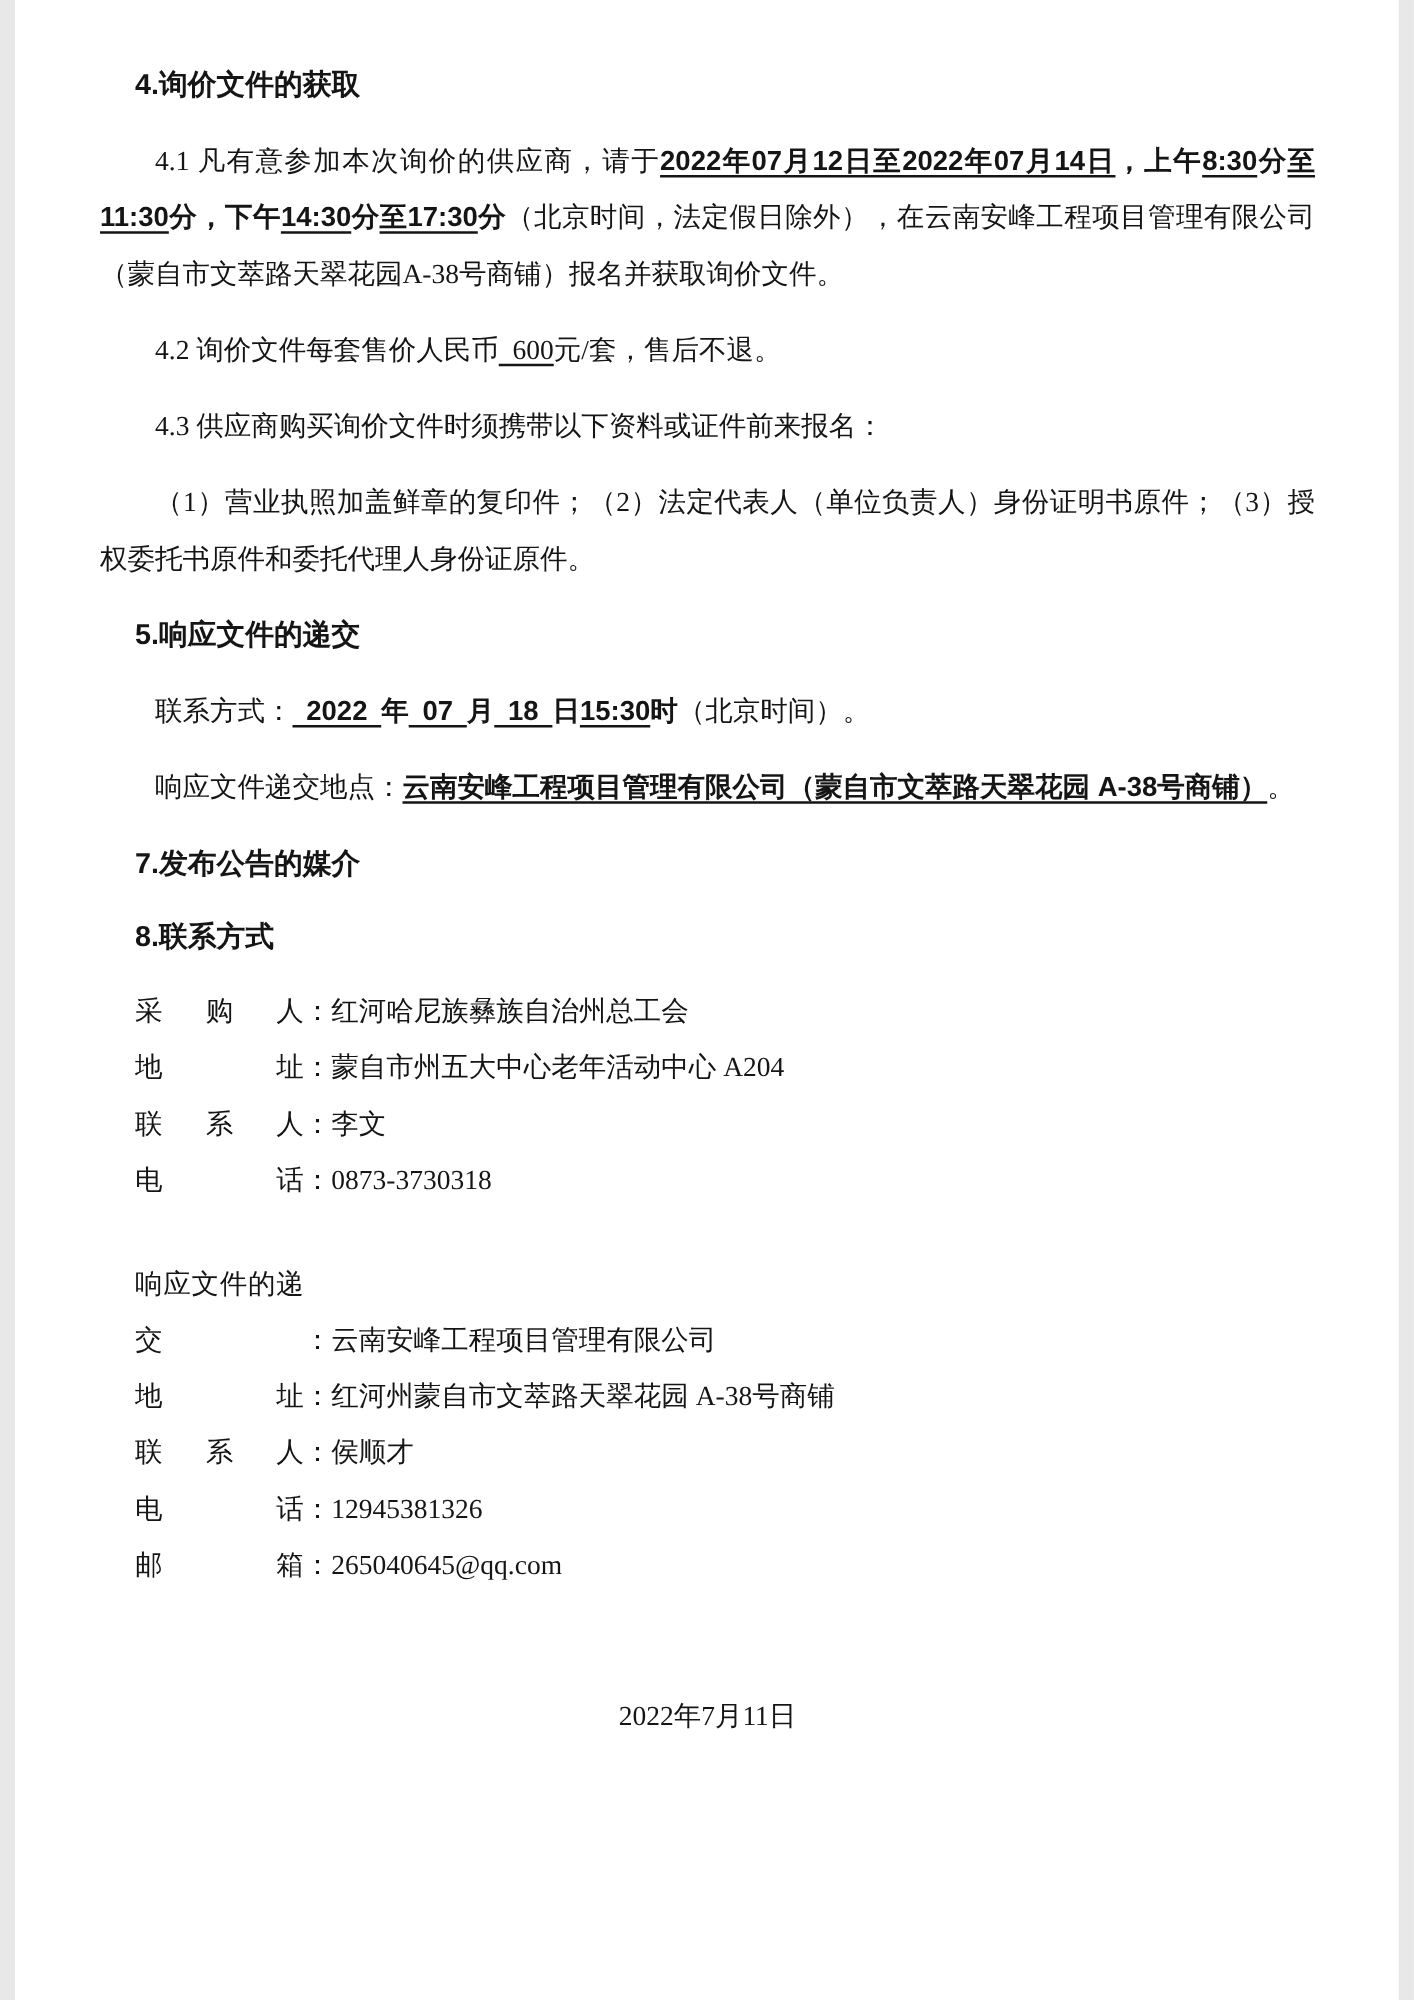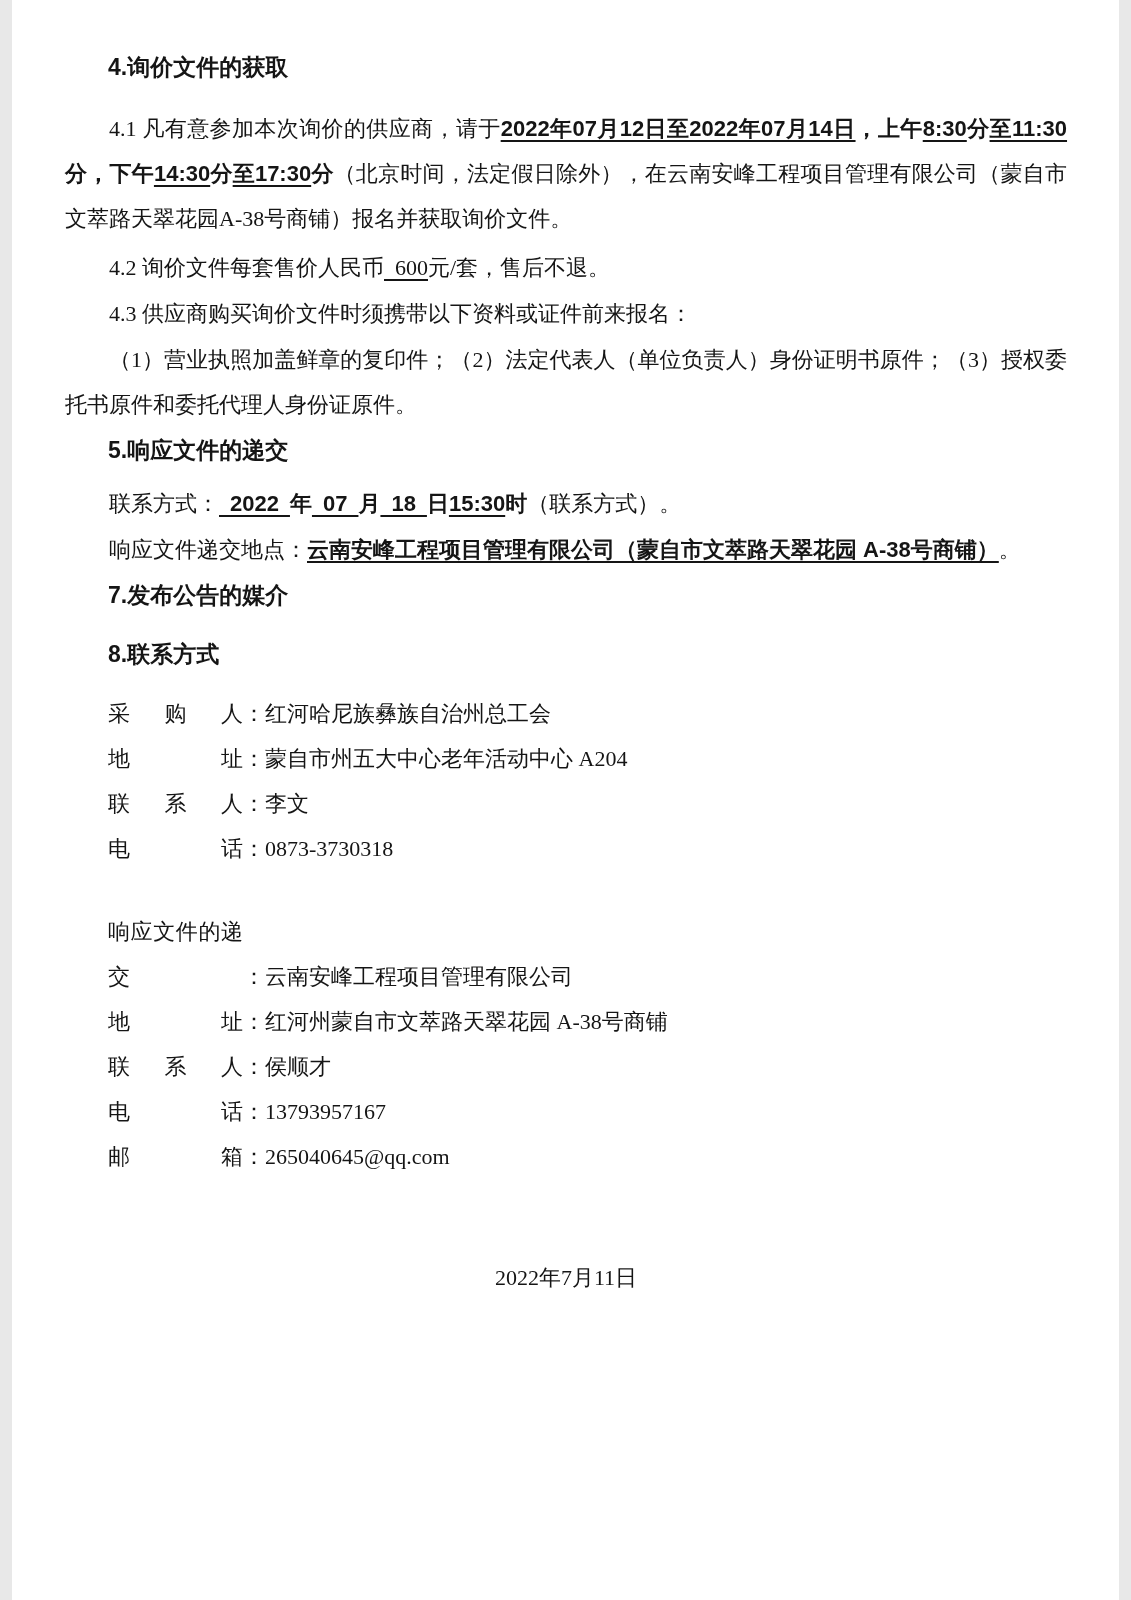--- a/index.html
+++ b/index.html
@@ -17,21 +17,21 @@
     line-height: 45px;
   }
   .heading {
     font-family: "Liberation Sans", "DejaVu Sans", sans-serif;
     font-weight: 700;
     font-size: 23px;
     text-indent: 44px;
     margin: 0;
   }
   .para {
-    margin: 1px;
+    margin: 16px;
     text-align: justify;
     text-indent: 44px;
   }
   .b {
     font-weight: 700;
     font-family: "Liberation Sans", "DejaVu Sans", sans-serif;
   }
   .u {
     text-decoration: underline;
     text-decoration-thickness: 2px;
@@ -67,39 +67,39 @@
 
   <p class="para mt4"><span>4.2 询价文件每套售价人民币</span><span class="u"> 600</span><span>元/套，售后不退。</span></p>
 
   <p class="para">4.3 供应商购买询价文件时须携带以下资料或证件前来报名：</p>
 
   <p class="para">（1）营业执照加盖鲜章的复印件；（2）法定代表人（单位负责人）身份证明书原件；（3）授权委托书原件和委托代理人身份证原件。</p>
 
   <h2 class="heading mb8">5.响应文件的递交</h2>
 
 
-  <p class="para"><span>联系方式：</span><span class="b u"> 2022 </span><span class="b">年</span><span class="b u"> 07 </span><span class="b">月</span><span class="b u"> 18 </span><span class="b">日</span><span class="b u">15:30</span><span class="b">时</span><span>（联系方式）。</span></p>
+  <p class="para"><span>联系方式：</span><span class="b u"> 2022 </span><span class="b">年</span><span class="b u"> 07 </span><span class="b">月</span><span class="b u"> 18 </span><span class="b">日</span><span class="b u">15:30</span><span class="b">时</span><span>（北京时间）。</span></p>
 
   <p class="para"><span>响应文件递交地点：</span><span class="b u">云南安峰工程项目管理有限公司（蒙自市文萃路天翠花园 A-38号商铺）</span><span>。</span></p>
 
   <h2 class="heading mb14">7.发布公告的媒介</h2>
 
 
   <h2 class="heading mb14">8.联系方式</h2>
 
   <div class="contact-block">
     <p class="contact-row"><span class="clabel">采　购　人</span><span>：</span><span>红河哈尼族彝族自治州总工会</span></p>
     <p class="contact-row"><span class="clabel">地　　　址</span><span>：</span><span>蒙自市州五大中心老年活动中心 A204</span></p>
     <p class="contact-row"><span class="clabel">联　系　人</span><span>：</span><span>李文</span></p>
     <p class="contact-row"><span class="clabel">电　　　话</span><span>：</span><span>0873-3730318</span></p>
   </div>
 
   <div class="contact-block agency-block">
     <p class="contact-row"><span class="clabel">响应文件的递交</span><span>：</span><span>云南安峰工程项目管理有限公司</span></p>
     <p class="contact-row"><span class="clabel">地　　　址</span><span>：</span><span>红河州蒙自市文萃路天翠花园 A-38号商铺</span></p>
     <p class="contact-row"><span class="clabel">联　系　人</span><span>：</span><span>侯顺才</span></p>
-    <p class="contact-row"><span class="clabel">电　　　话</span><span>：</span><span>13793957167</span></p>
+    <p class="contact-row"><span class="clabel">电　　　话</span><span>：</span><span>12945381326</span></p>
     <p class="contact-row"><span class="clabel">邮　　　箱</span><span>：</span><span>265040645@qq.com</span></p>
   </div>
 
   <p class="footer-date">2022年7月11日</p>
 
 </div>
 
 </body></html>

